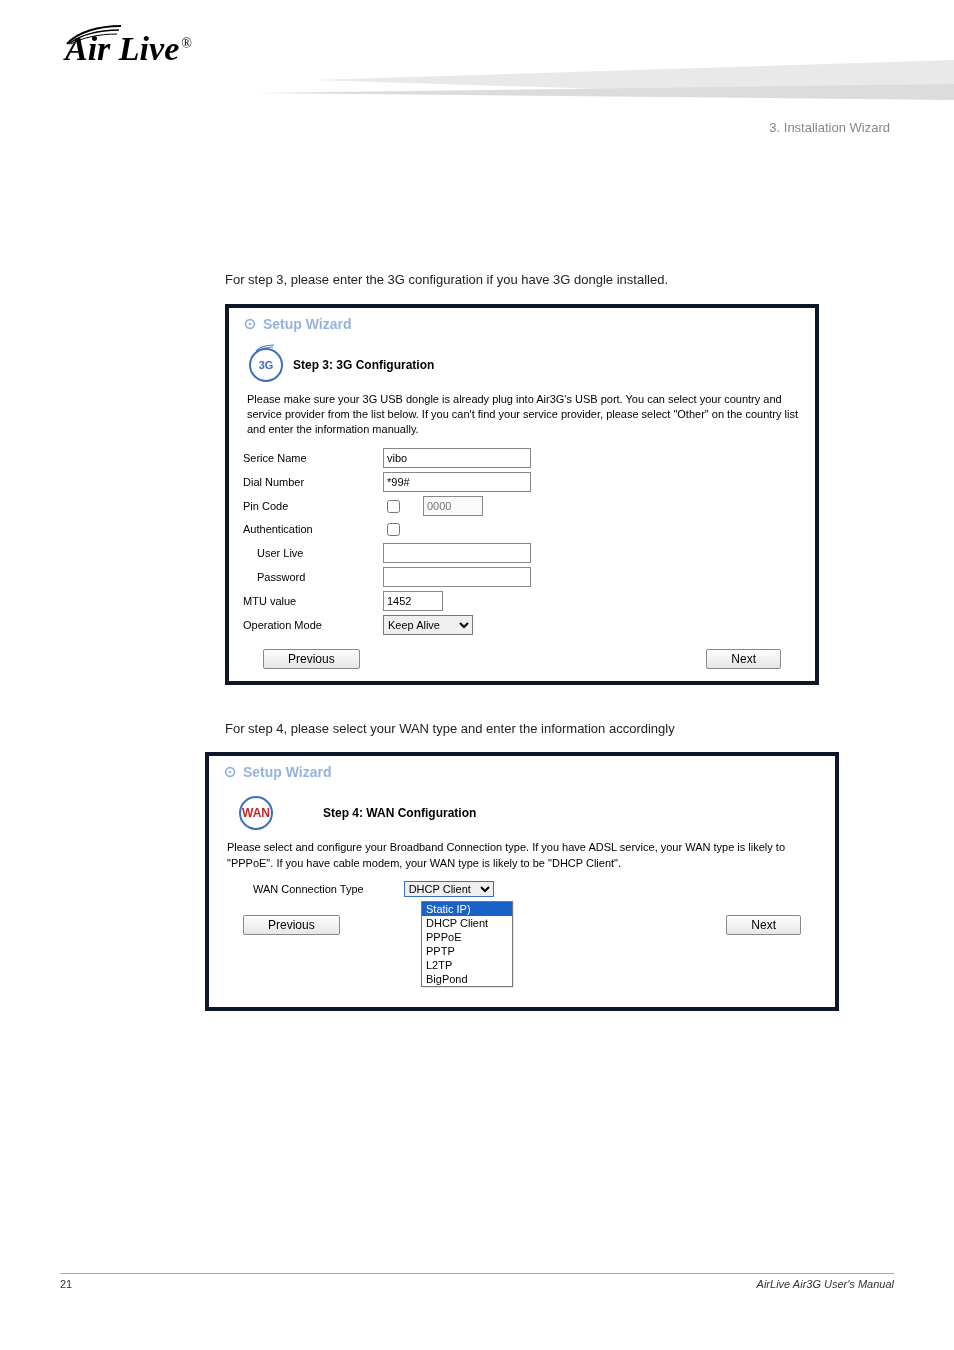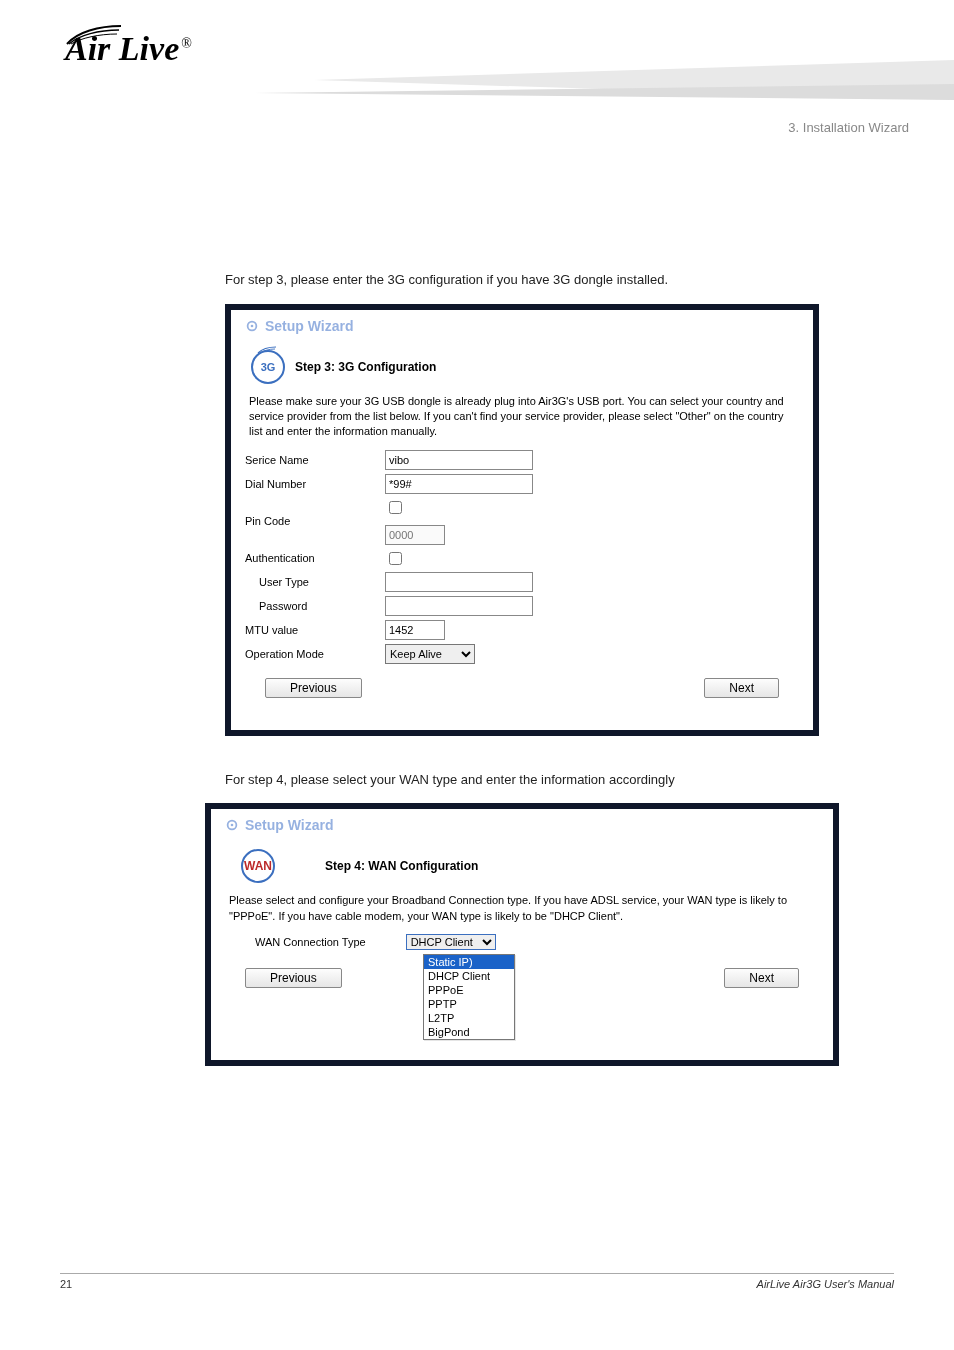--- a/index.html
+++ b/index.html
@@ -58,39 +58,39 @@
     overflow: hidden;
   }
   .header-bar .triangle {
     position: absolute;
     right: 0;
     top: 0;
   }
   .chapter-block {
     position: absolute;
     top: 120px;
-    right: 45px;
+    right: 64px;
     font-size: 13px;
     color: #888;
   }
   .intro-text {
     margin-top: 180px;
     margin-left: 165px;
     margin-right: 55px;
     font-size: 13px;
     line-height: 1.5;
     color: #222;
   }
   
   .panel {
-    border: 6px solid #0f172a;
+    border: 4px solid #0f172a;
     background: #fff;
     margin: 14px 75px 0 165px;
     box-sizing: border-box;
-    padding: 8px 14px 32px 14px;
+    padding: 8px 14px 12px 14px;
   }
   .panel-header {
     display: flex;
     align-items: center;
     gap: 6px;
     color: #4172c8;
     font-weight: bold;
     font-size: 14px;
     margin-bottom: 6px;
     opacity: 0.55;
@@ -163,21 +163,21 @@
   .form-grid .label { color: #000; }
   .form-grid .label.indent { padding-left: 14px; }
   .form-grid input[type="text"] {
     height: 16px;
     border: 1px solid #888;
     font-size: 11px;
     padding: 1px 3px;
     width: 140px;
   }
   .form-grid .chk-input {
-    display: flex; align-items: flex-start; gap: 8px; flex-direction: column;
+    display: flex; align-items: flex-end; gap: 20px;
   }
   .btn-row {
     display: flex;
     justify-content: space-between;
     margin-top: 14px;
     padding: 0 20px;
   }
   .btn {
     font-size: 12px;
     padding: 2px 24px;
@@ -298,21 +298,21 @@
 
       <div class="label">Pin Code</div>
       <div class="chk-input">
         <input type="checkbox" style="">
         <input type="text" style="width: 52px; color: rgb(170, 170, 170);" disabled="" placeholder="0000">
       </div>
 
       <div class="label">Authentication</div>
       <div><input type="checkbox" style=""></div>
 
-      <div class="label indent">User Type</div>
+      <div class="label indent">User Live</div>
       <div><input type="text" style=""></div>
 
       <div class="label indent">Password</div>
       <div><input type="text" style=""></div>
 
       <div class="label">MTU value</div>
       <div><input type="text" style="width: 52px;" value="1452"></div>
 
       <div class="label">Operation Mode</div>
       <div>

